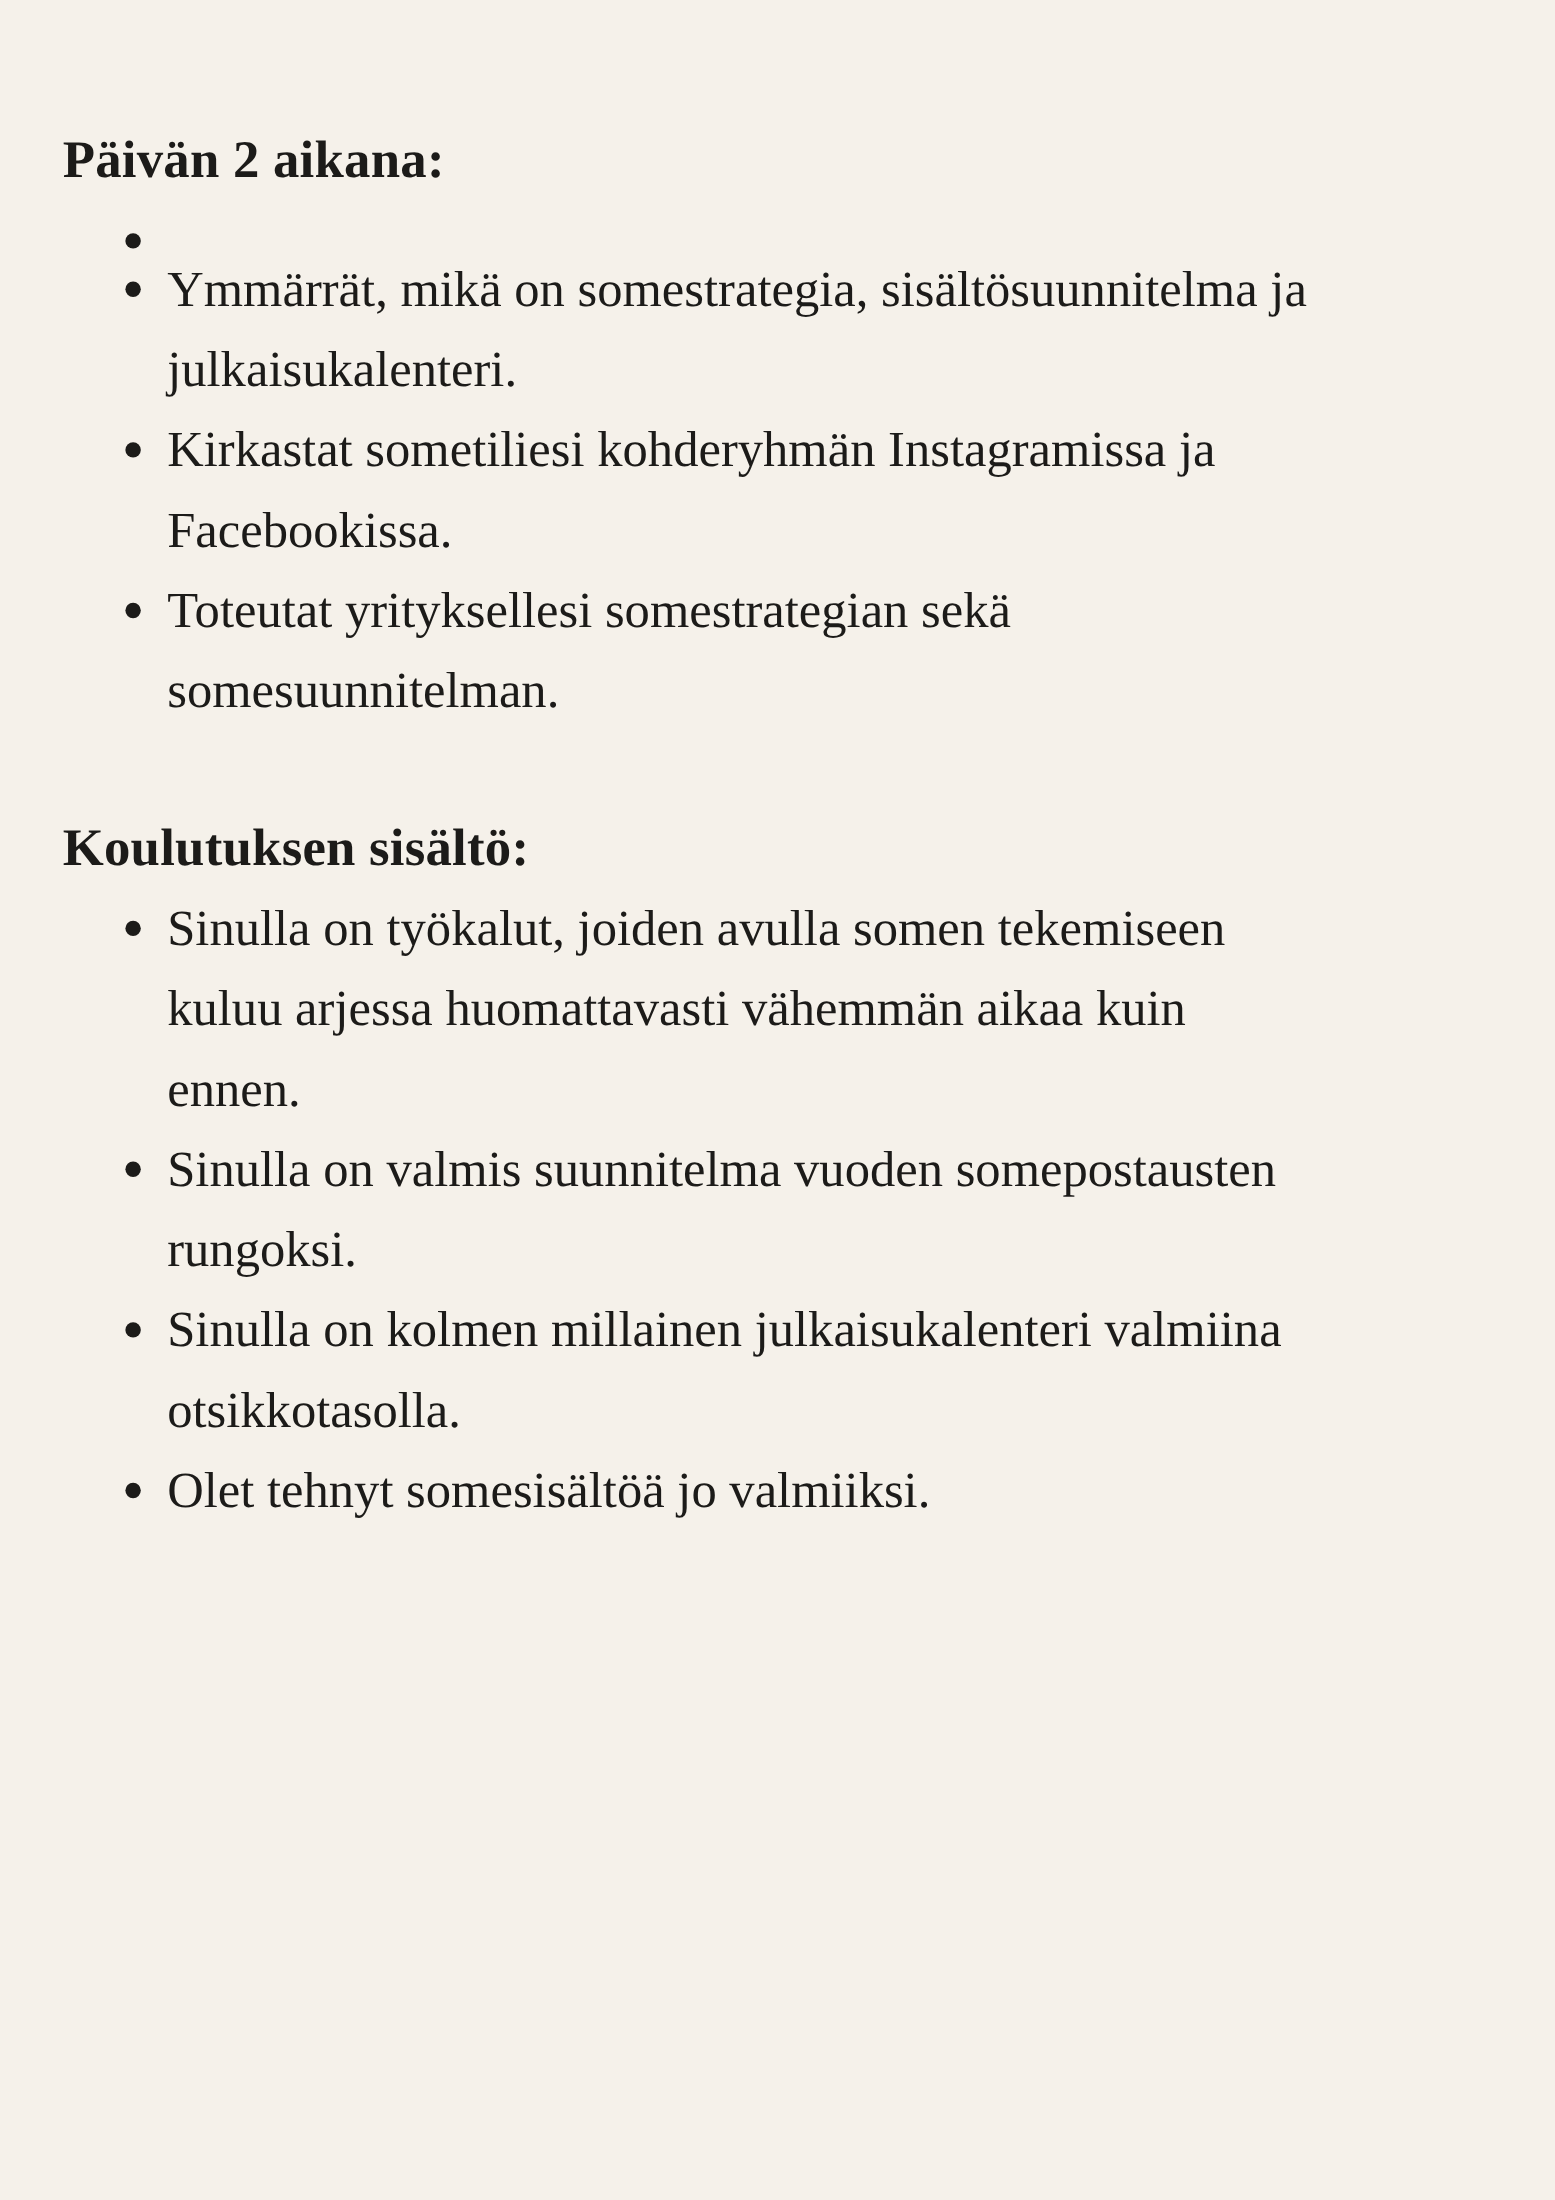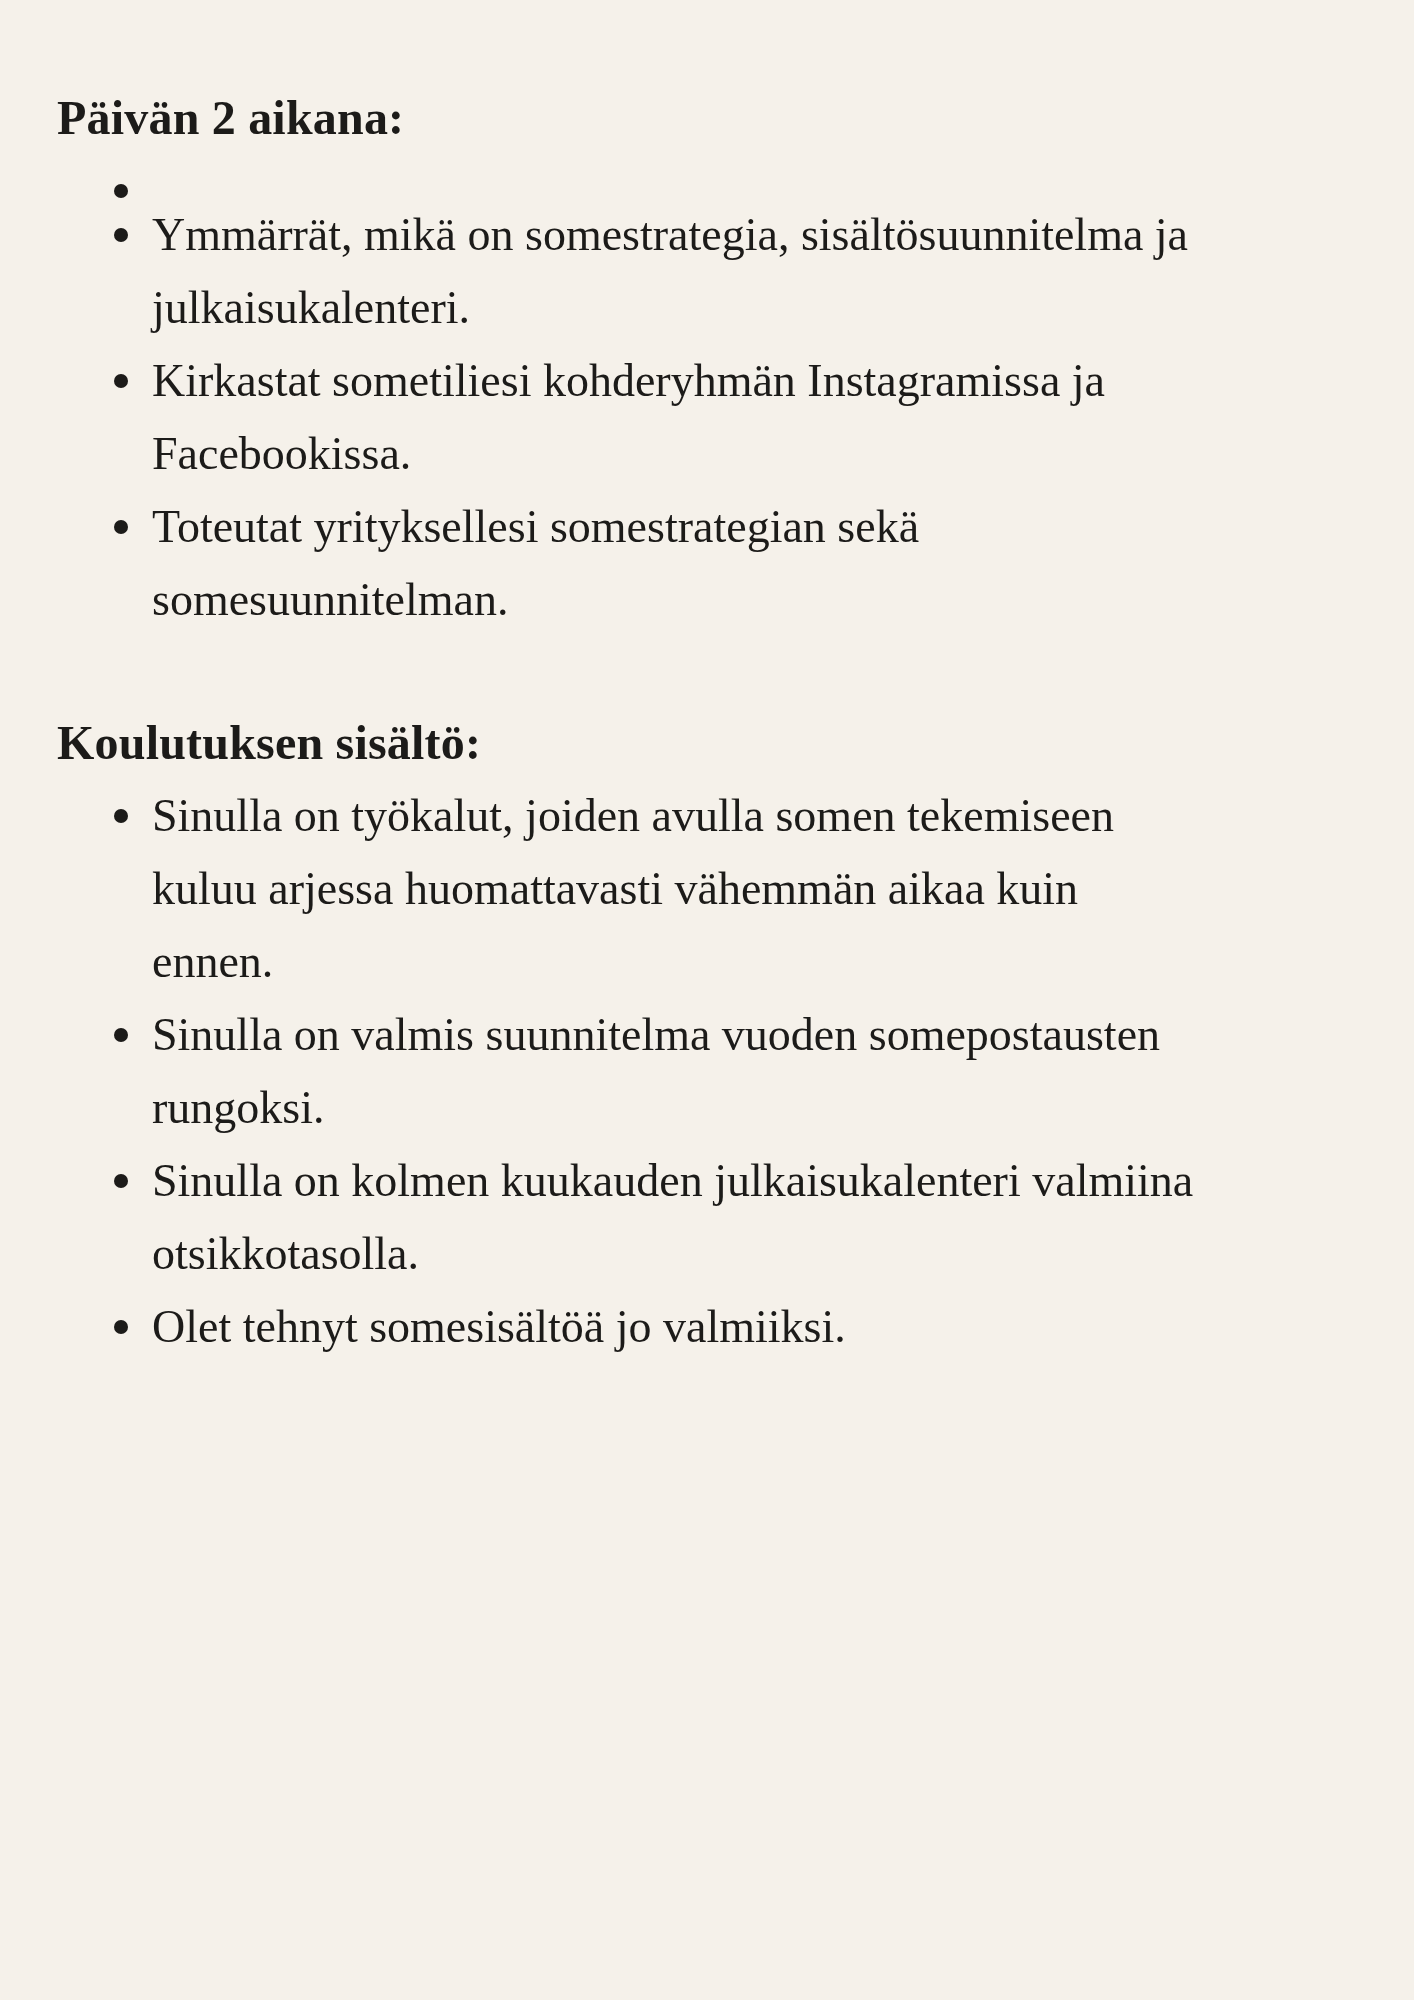--- a/index.html
+++ b/index.html
@@ -11,21 +11,21 @@
     height: 2000px;
     background: #f5f1ea;
     color: #1c1b19;
     font-family: "Liberation Serif", "DejaVu Serif", serif;
     overflow: hidden;
   }
   .page {
     box-sizing: border-box;
     width: 1414px;
     height: 2000px;
-    padding: 81px 60px 0 57px;
+    padding: 109px 60px 0 57px;
   }
   .section-heading {
     margin: 0;
     font-size: 48px;
     font-weight: 700;
     line-height: 73px;
     letter-spacing: 0.2px;
   }
   .bullet-list {
     margin: 0;
@@ -91,21 +91,21 @@
 kuluu arjessa huomattavasti vähemmän aikaa kuin
 ennen.</span>
       </li>
       <li class="list-item">
         <span class="bullet-dot"></span>
         <span class="list-item-text">Sinulla on valmis suunnitelma vuoden somepostausten
 rungoksi.</span>
       </li>
       <li class="list-item">
         <span class="bullet-dot"></span>
-        <span class="list-item-text">Sinulla on kolmen kuukauden julkaisukalenteri valmiina
+        <span class="list-item-text">Sinulla on kolmen millainen julkaisukalenteri valmiina
 otsikkotasolla.</span>
       </li>
       <li class="list-item">
         <span class="bullet-dot"></span>
         <span class="list-item-text">Olet tehnyt somesisältöä jo valmiiksi.</span>
       </li>
     </ul>
   </div>
 
 </div>

